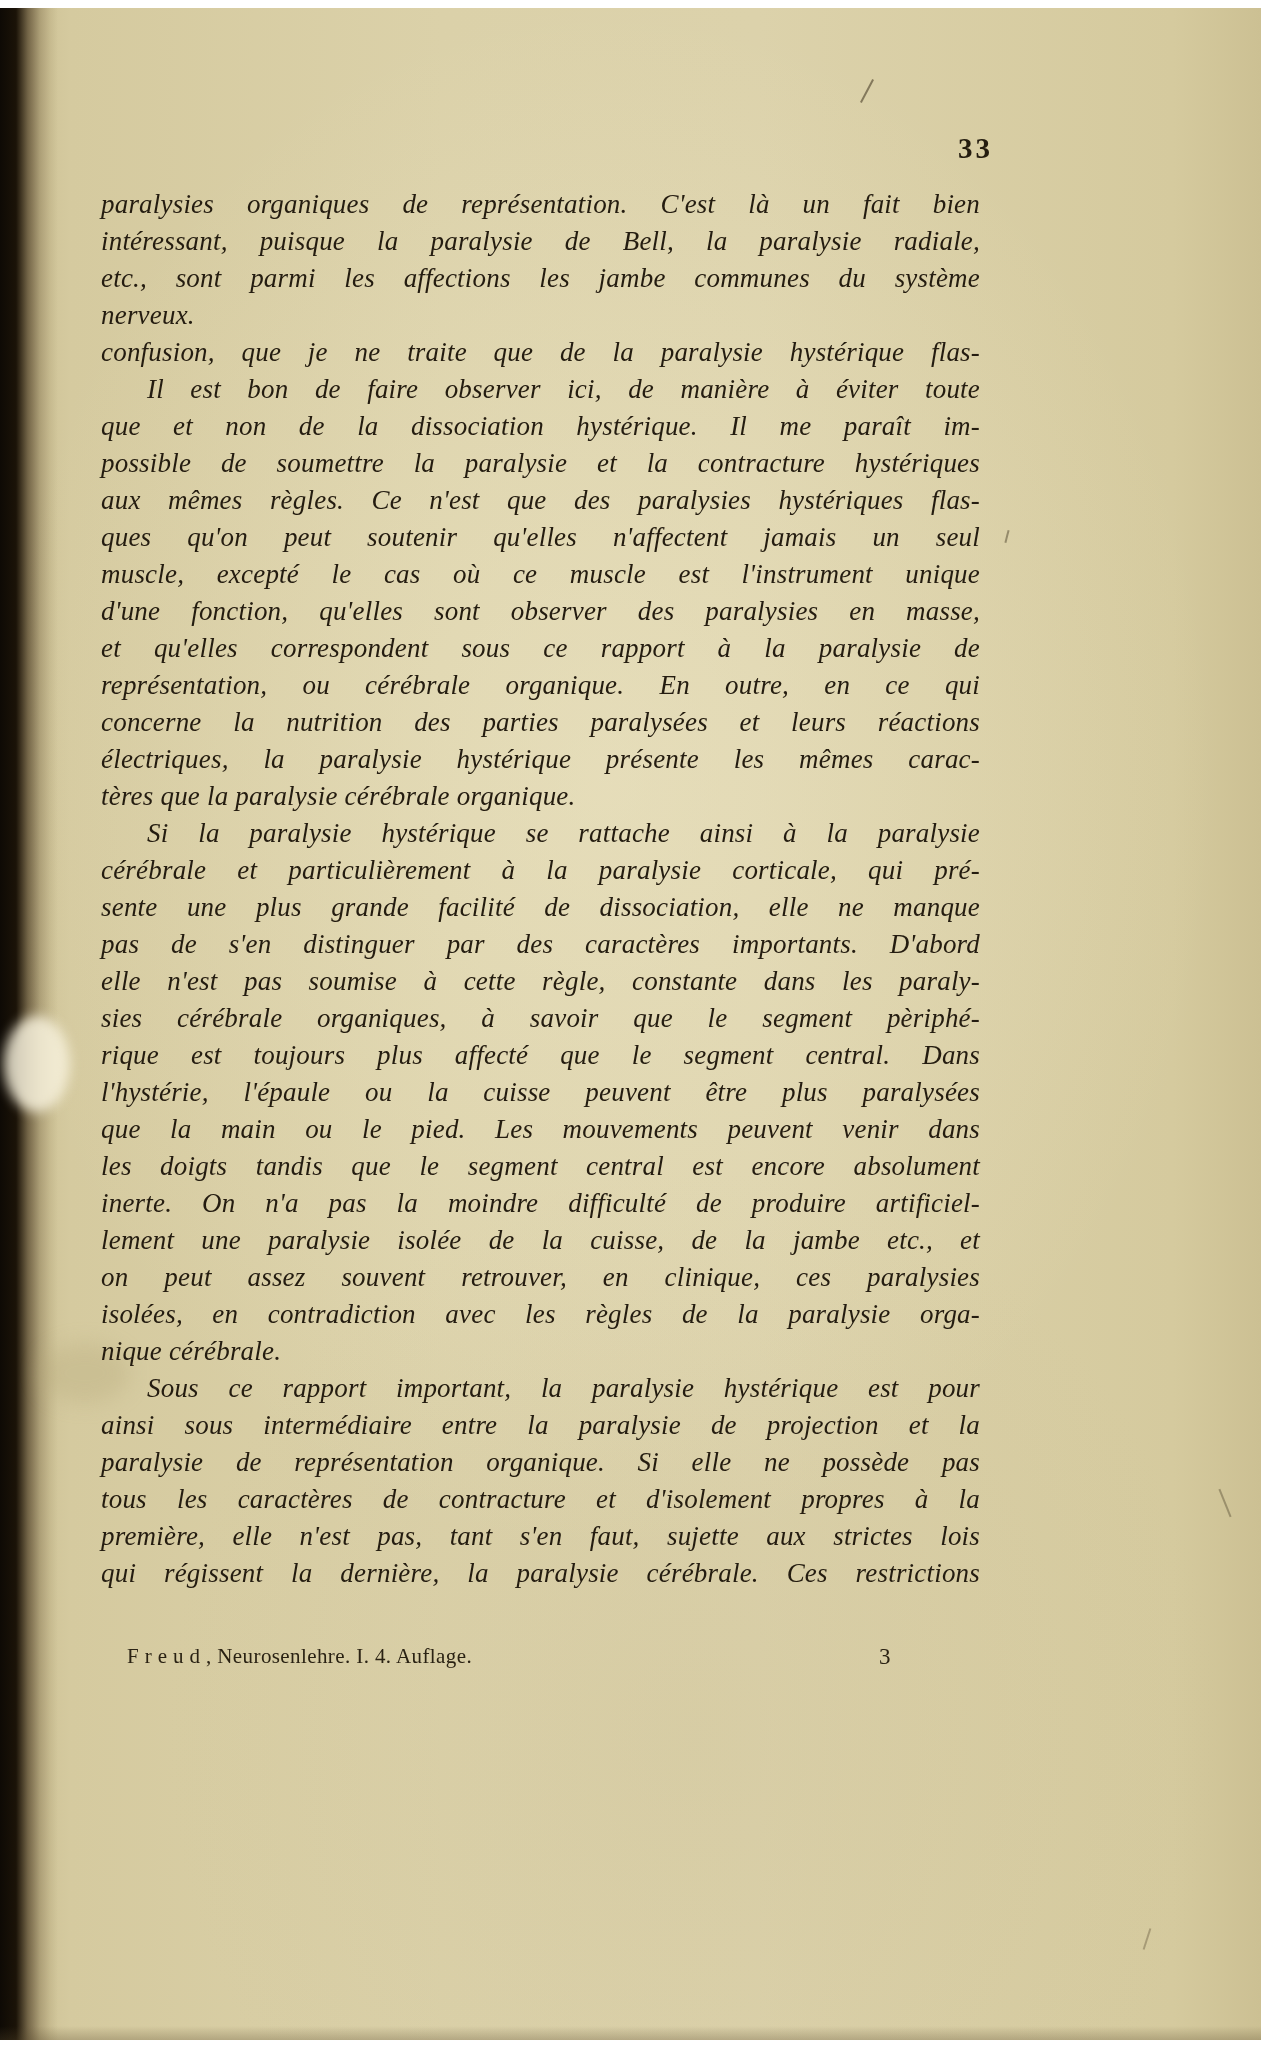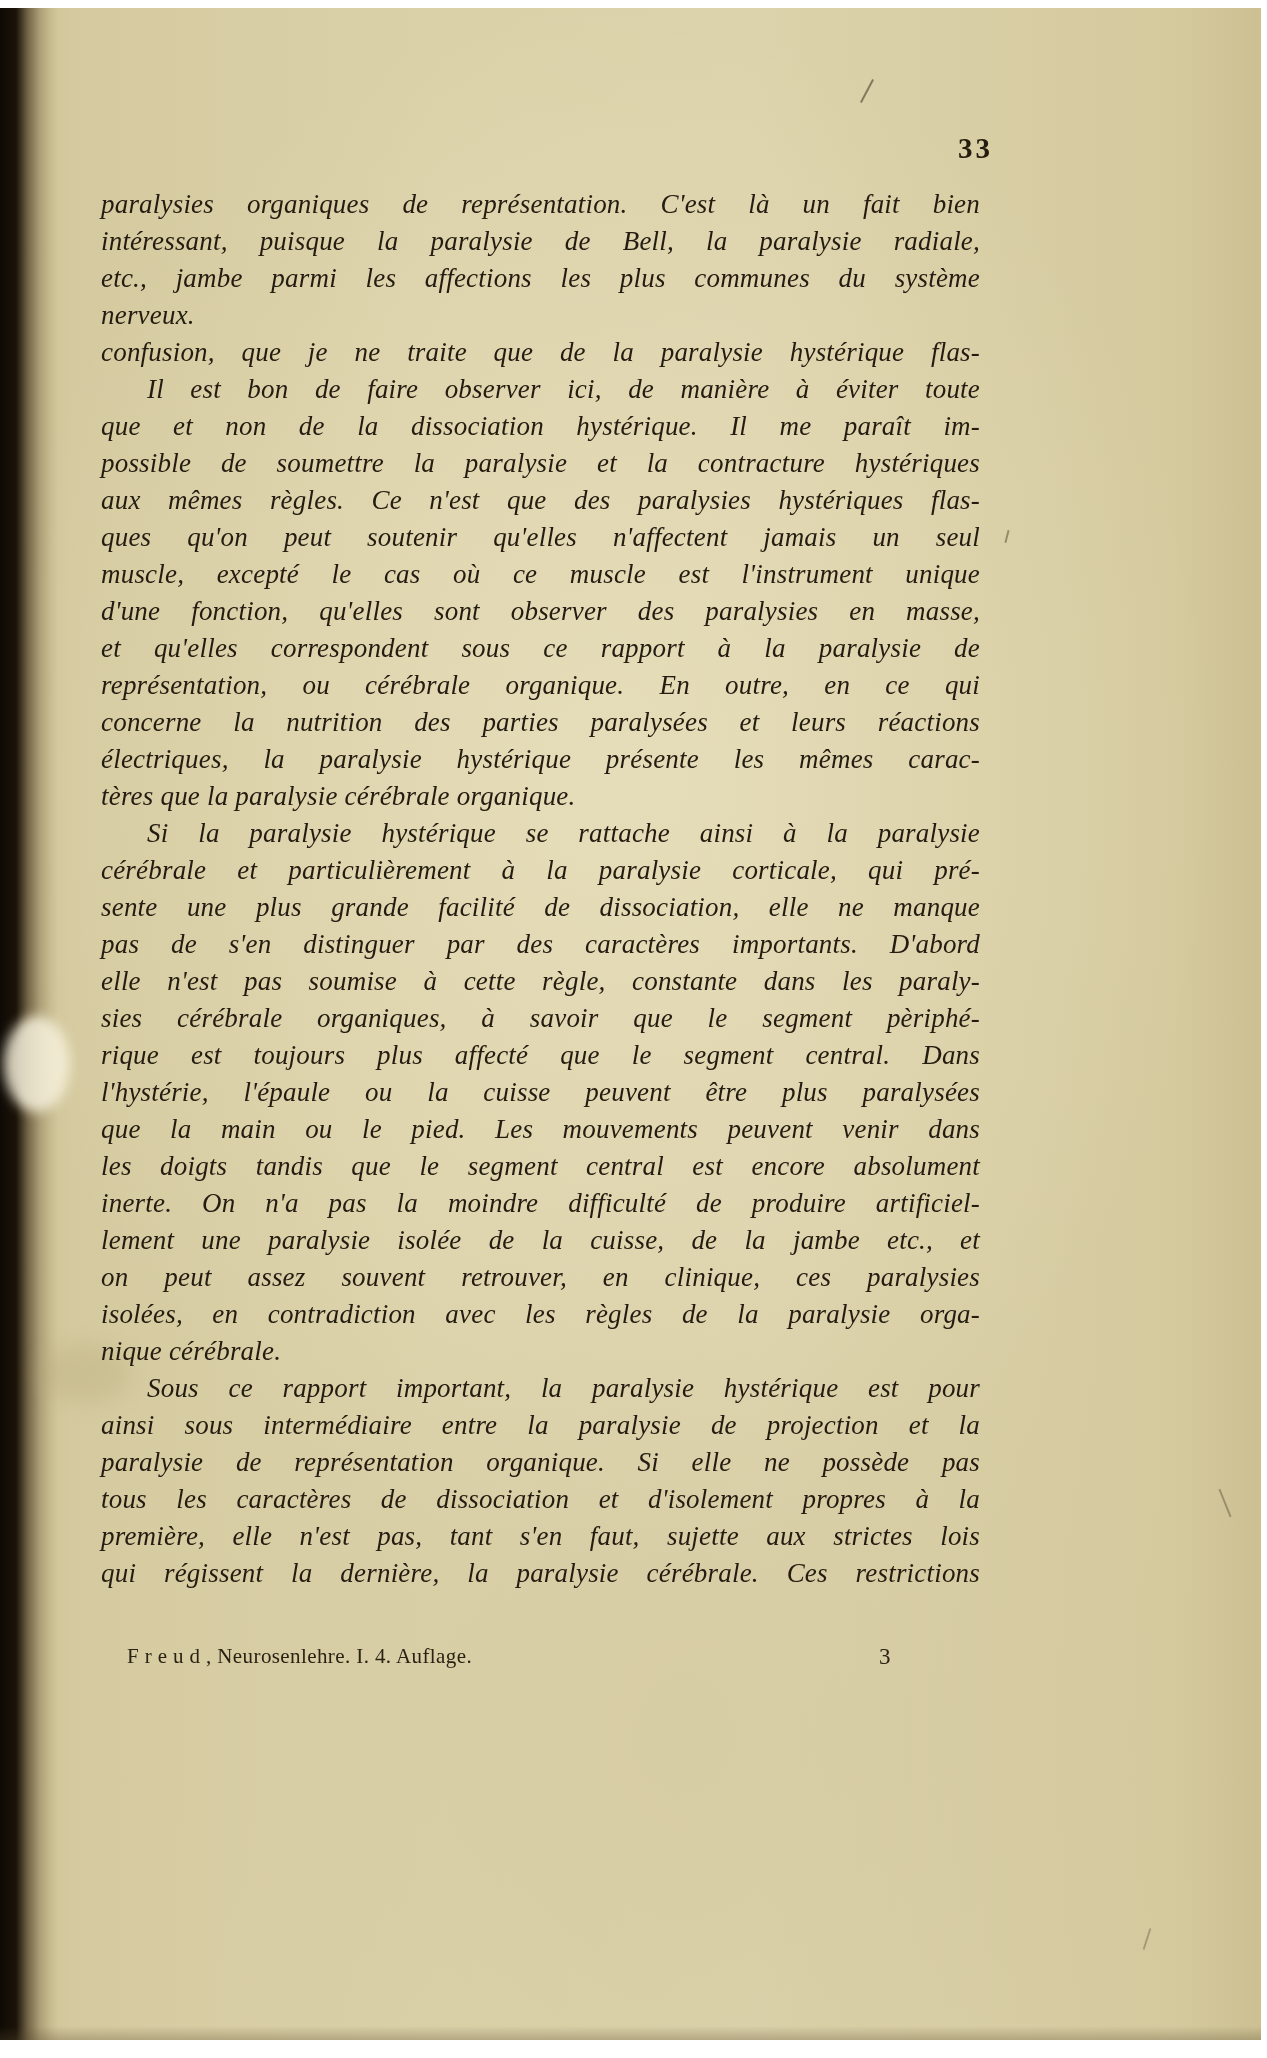--- a/index.html
+++ b/index.html
@@ -87,21 +87,21 @@
     <div class="artifact mark-b"></div>
     <div class="artifact mark-c"></div>
     <div class="artifact mark-d"></div>
 
     <div class="page-number-top">33</div>
 
     <div class="text-block">
         <div class="para">
           <div class="line first">paralysies organiques de représentation. C'est là un fait bien</div>
           <div class="line">intéressant, puisque la paralysie de Bell, la paralysie radiale,</div>
-          <div class="line">etc., jambe parmi les affections les plus communes du système</div>
+          <div class="line">etc., sont parmi les affections les jambe communes du système</div>
           <div class="line last">nerveux.</div>
         </div>
         <div class="para indent">
           <div class="line">confusion, que je ne traite que de la paralysie hystérique flas-</div>
           <div class="line first">Il est bon de faire observer ici, de manière à éviter toute</div>
           <div class="line">que et non de la dissociation hystérique. Il me paraît im-</div>
           <div class="line">possible de soumettre la paralysie et la contracture hystériques</div>
           <div class="line">aux mêmes règles. Ce n'est que des paralysies hystériques flas-</div>
           <div class="line">ques qu'on peut soutenir qu'elles n'affectent jamais un seul</div>
           <div class="line">muscle, excepté le cas où ce muscle est l'instrument unique</div>
@@ -126,21 +126,21 @@
           <div class="line">inerte. On n'a pas la moindre difficulté de produire artificiel-</div>
           <div class="line">lement une paralysie isolée de la cuisse, de la jambe etc., et</div>
           <div class="line">on peut assez souvent retrouver, en clinique, ces paralysies</div>
           <div class="line">isolées, en contradiction avec les règles de la paralysie orga-</div>
           <div class="line last">nique cérébrale.</div>
         </div>
         <div class="para indent">
           <div class="line first">Sous ce rapport important, la paralysie hystérique est pour</div>
           <div class="line">ainsi sous intermédiaire entre la paralysie de projection et la</div>
           <div class="line">paralysie de représentation organique. Si elle ne possède pas</div>
-          <div class="line">tous les caractères de dissociation et d'isolement propres à la</div>
+          <div class="line">tous les caractères de contracture et d'isolement propres à la</div>
           <div class="line">première, elle n'est pas, tant s'en faut, sujette aux strictes lois</div>
           <div class="line">qui régissent la dernière, la paralysie cérébrale. Ces restrictions</div>
         </div>
       </div>
 
     <div class="footer">
       <span class="author">Freud</span><span class="title">, Neurosenlehre. I. 4. Auflage.</span>
       <span class="sheet">3</span>
     </div>
 

